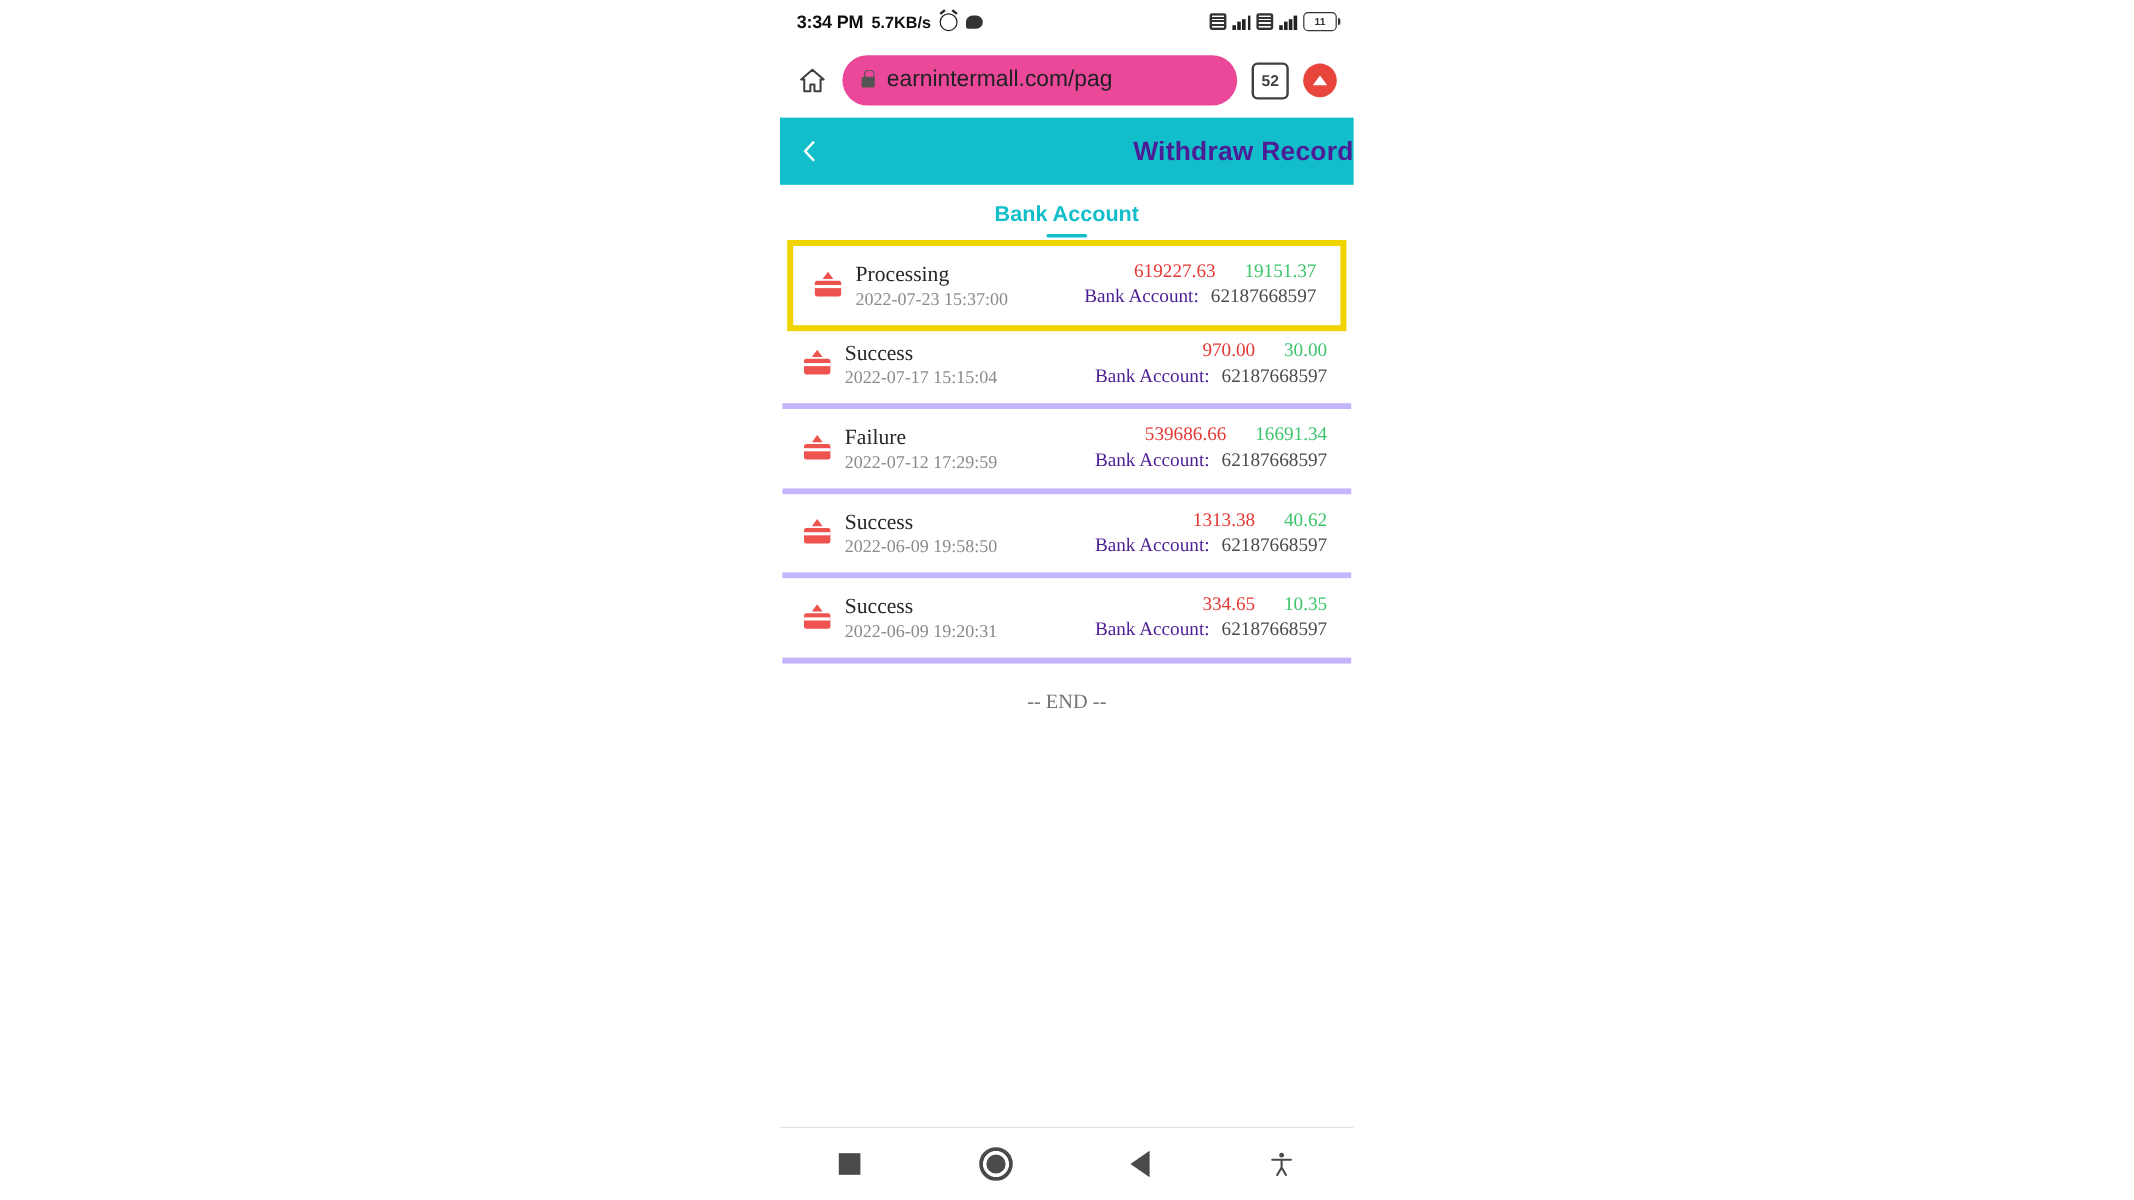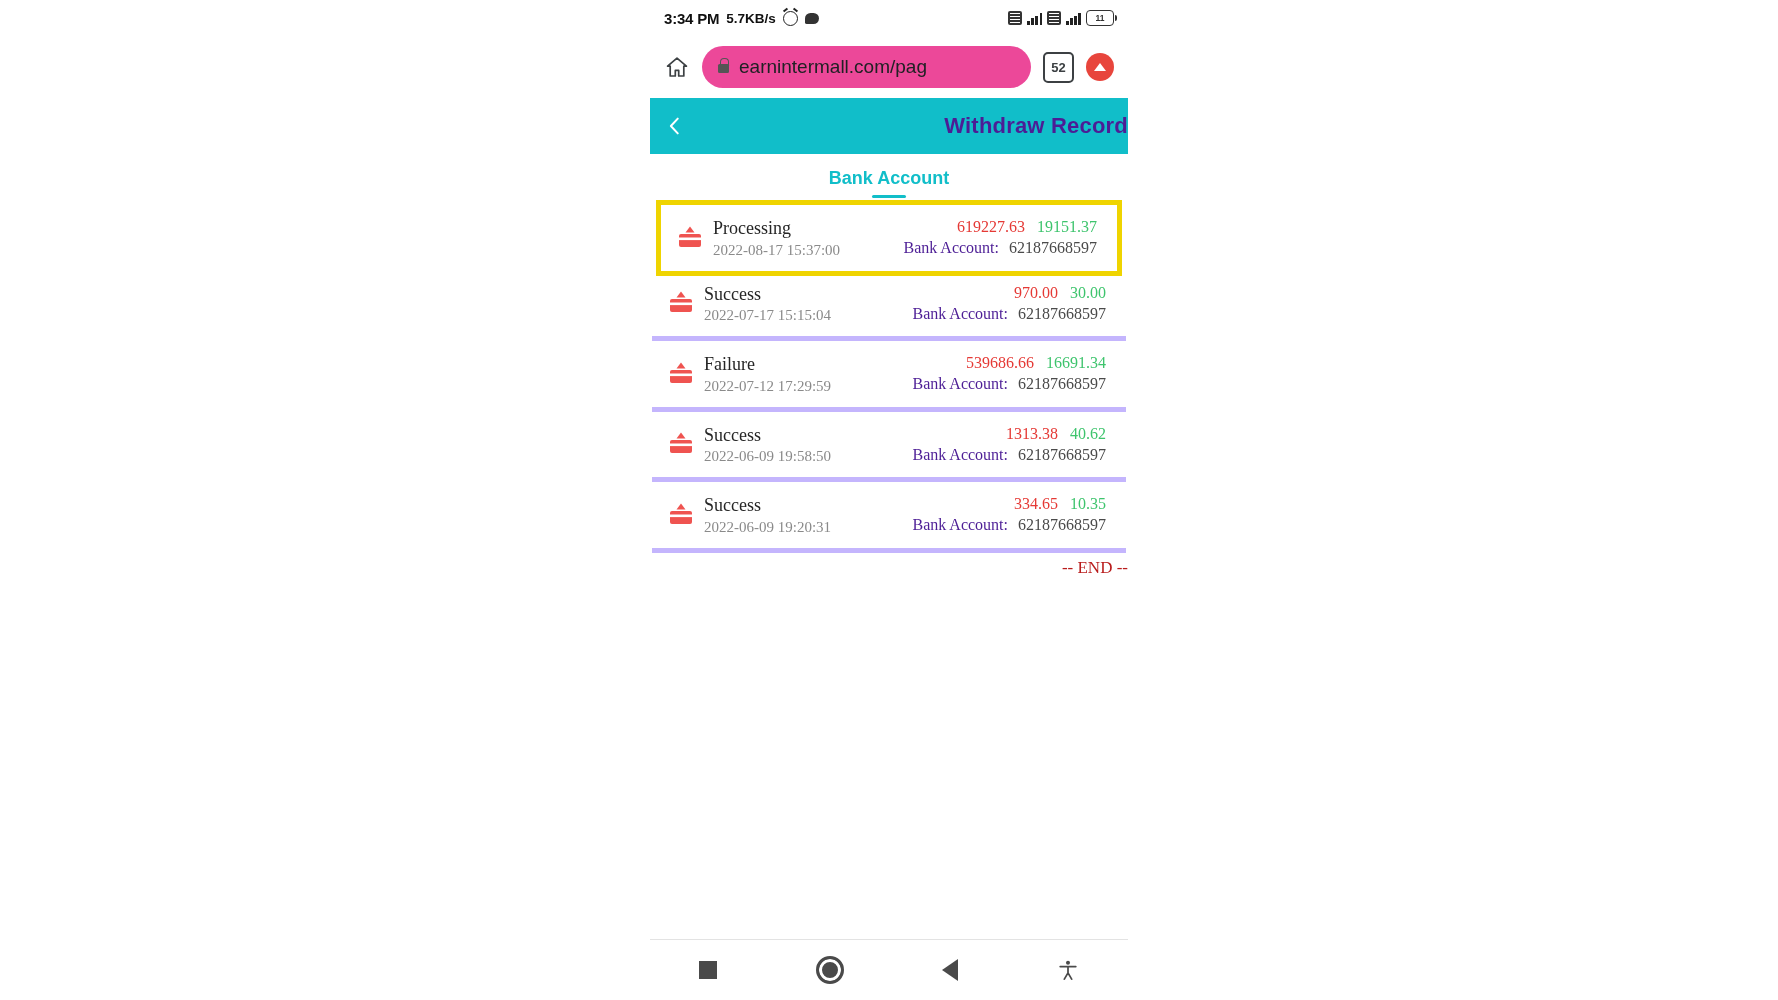--- a/index.html
+++ b/index.html
@@ -189,30 +189,30 @@
     font-size: 18px; color: #262626; font-family: "Liberation Serif", serif;
     line-height: 1.25;
   }
   .rec-time {
     font-size: 15px; color: #8a8a8a; font-family: "Liberation Serif", serif;
     margin-top: 2px;
   }
   .rec-right { text-align: right; white-space: nowrap; }
   .amt-row { font-family: "Liberation Serif", serif; font-size: 16px; }
   .amt-main { color: #e53935; }
-  .amt-fee { color: #3ec46d; margin-left: 8px; }
+  .amt-fee { color: #3ec46d; margin-left: 20px; }
   .acct-row {
     font-family: "Liberation Serif", serif; font-size: 16px; color: #4a4a4a;
     margin-top: 3px;
   }
   .acct-label { color: #4c1d95; }
   .acct-num { color: #4a4a4a; margin-left: 6px; }
 
   .end-note {
-    text-align: right; color: #b91c1c; font-size: 17px; margin-top: 5px;
+    text-align: center; color: #737373; font-size: 17px; margin-top: 22px;
     font-family: "Liberation Serif", serif;
   }
 
   
   .navbar {
     position: absolute; left: 0; right: 0; bottom: 0; height: 60px;
     border-top: 1px solid #e3e3e3;
     display: flex; align-items: center; justify-content: space-around;
     background: #fff;
   }
@@ -298,21 +298,21 @@
       <div class="rec highlight">
         <span class="rec-icon">
           <svg viewBox="0 0 26 26" width="26" height="26">
             <rect x="2" y="9" width="22" height="13" rx="2" fill="#ef5350"></rect>
             <rect x="2" y="12.5" width="22" height="2.6" fill="#ffffff"></rect>
             <path d="M13 1.5 17.5 7.5 8.5 7.5z" fill="#ef5350"></path>
           </svg>
         </span>
         <div class="rec-left">
           <div class="rec-status">Processing</div>
-          <div class="rec-time">2022-08-17 15:37:00</div>
+          <div class="rec-time">2022-07-23 15:37:00</div>
         </div>
         <div class="rec-right">
           <div class="amt-row">
             <span class="amt-main">619227.63</span>
             <span class="amt-fee">19151.37</span>
           </div>
           <div class="acct-row">
             <span class="acct-label">Bank Account:</span>
             <span class="acct-num">62187668597</span>
           </div>

